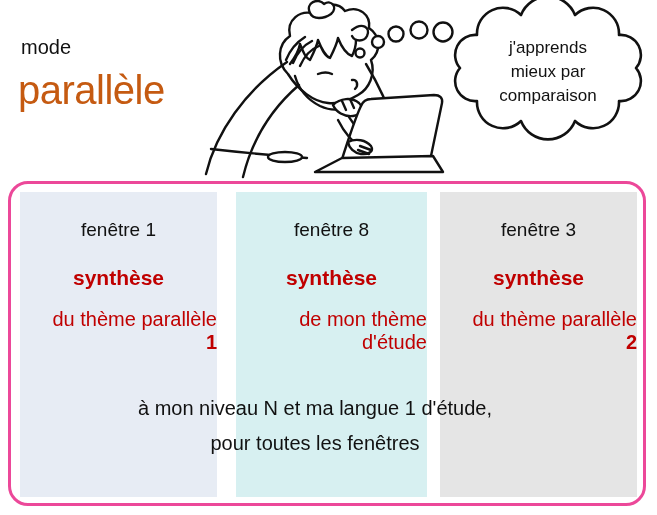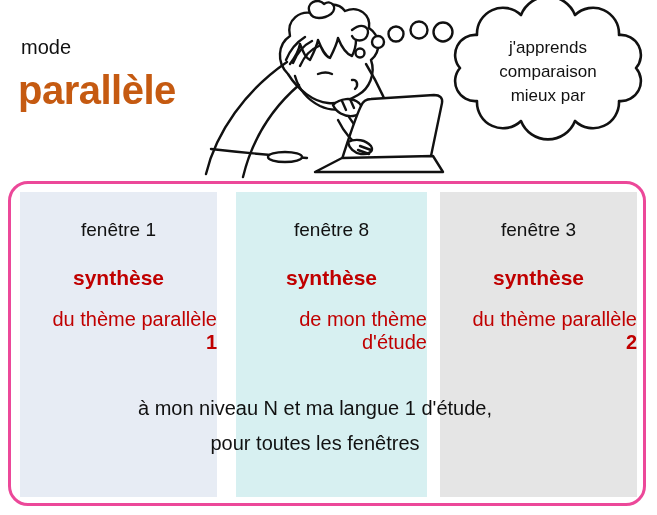--- a/index.html
+++ b/index.html
@@ -6,21 +6,21 @@
   body{
     width:657px;height:515px;position:relative;overflow:hidden;
     background:#ffffff;
     font-family:"Liberation Sans", sans-serif;
     color:#000;
   }
   .abs{position:absolute;}
 
   
   #mode-label{left:21px;top:36px;font-size:20px;color:#111;}
-  #main-title{left:18px;top:68px;font-size:40px;font-weight:700;color:#c55a11;letter-spacing:-0.5px;}
+  #main-title{left:18px;top:68px;font-size:40px;font-weight:400;color:#c55a11;letter-spacing:-0.5px;}
 
   #header-art{left:0;top:0;width:657px;height:190px;}
 
   #cloud-text{
     left:458px;top:36px;width:180px;text-align:center;
     font-size:17px;line-height:24px;color:#111;
   }
 
   
   #board{
@@ -92,22 +92,22 @@
       <circle cx="419" cy="30" r="8.5" fill="#fff"></circle>
       <circle cx="443" cy="32" r="9.5" fill="#fff"></circle>
     </g>
 
     <path fill="#fff" stroke-width="2.6" d="M460,68 A20,20 0 0 1 477,35 A26,26 0 0 1 521,15 A29,29 0 0 1 575,15 A26,26 0 0 1 619,35 A20,20 0 0 1 636,68 A20,20 0 0 1 619,101 A26,26 0 0 1 575,121 A29,29 0 0 1 521,121 A26,26 0 0 1 477,101 A20,20 0 0 1 460,68 Z"></path>
   </g>
 </svg>
 
 <div class="abs" id="cloud-text">
   <div>j'apprends</div>
+  <div>mieux par</div>
   <div>comparaison</div>
-  <div>mieux par</div>
 </div>
 
 <div class="abs" id="board">
 
   <div class="panel" id="panel-1">
     <div class="w-name">fenêtre 1</div>
     <div class="w-key">synthèse</div>
     <div class="w-desc">
       <span class="plain">du thème parallèle</span><br>
       <span class="emph">1</span>

